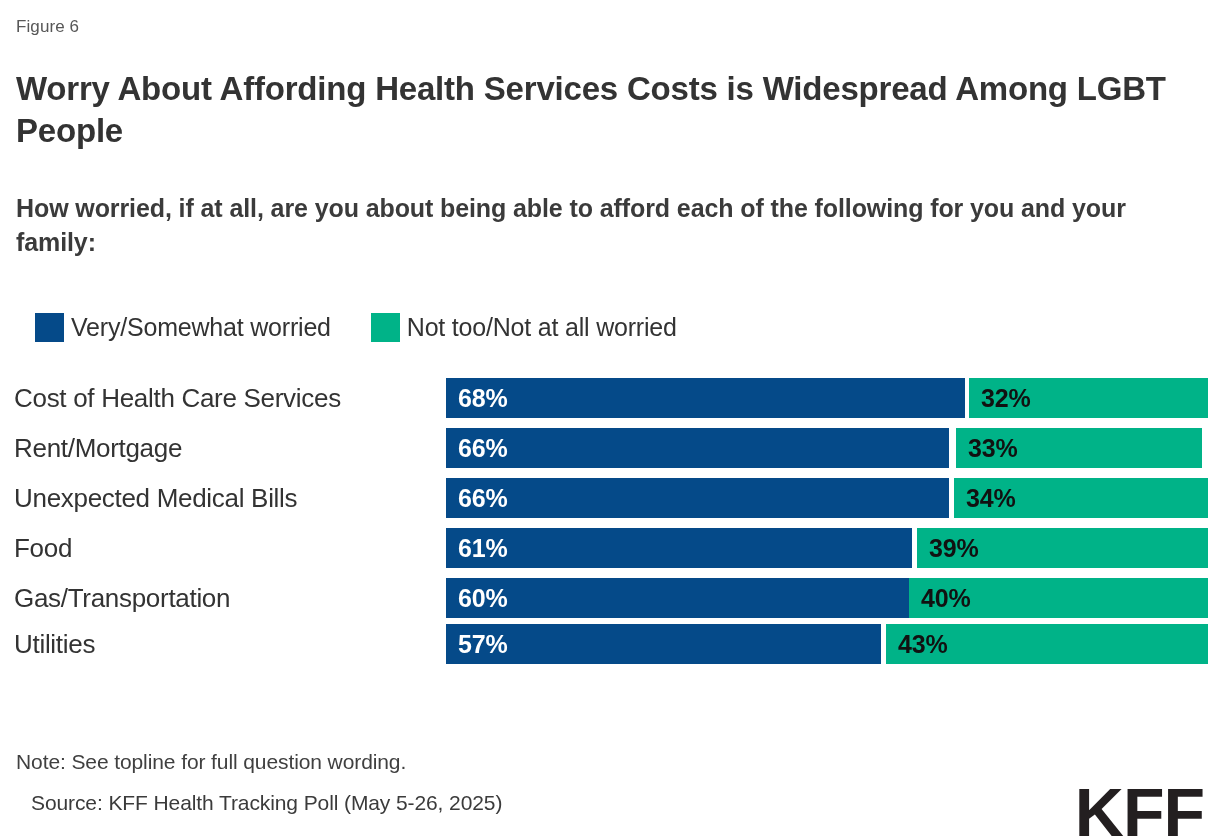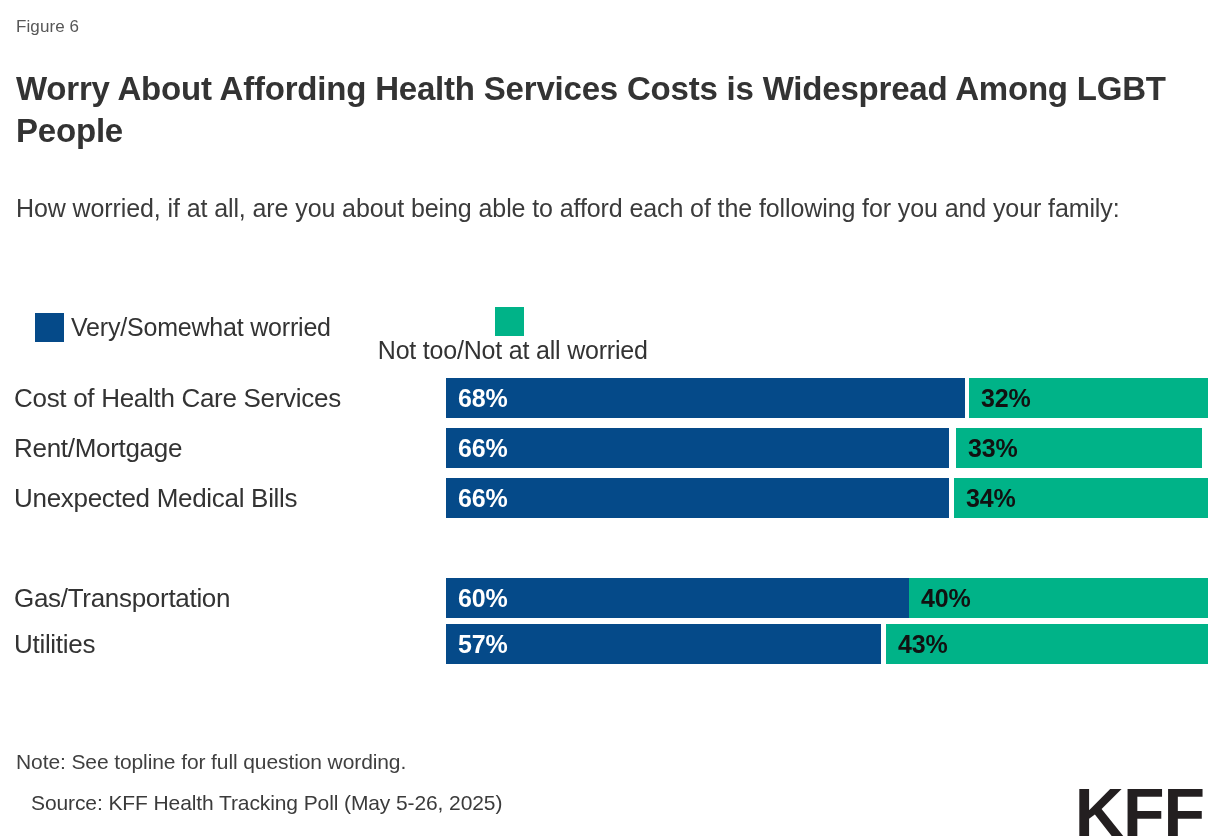--- a/index.html
+++ b/index.html
@@ -47,21 +47,21 @@
     color: #333333;
     letter-spacing: -0.2px;
   }
 
   .chart-subtitle {
     position: absolute;
     left: 16px;
     top: 192px;
     width: 1175px;
     font-size: 25px;
-    font-weight: normal;
+    font-weight: bold;
     line-height: 1.34;
     color: #3b3b3b;
     letter-spacing: -0.1px;
   }
 
   
   .legend {
     position: absolute;
     left: 10px;
     top: 307px;
@@ -70,21 +70,20 @@
     align-items: center;
     margin-left: 25px;
   }
   .legend-item {
     display: flex;
     align-items: center;
     height: 40px;
   }
   .legend-item + .legend-item {
     margin-left: 40px;
-    flex-direction: column;
   }
   .legend-swatch {
     width: 29px;
     height: 29px;
     flex: 0 0 auto;
     display: block;
   }
   .legend-label {
     margin-left: 7px;
     font-size: 25px;
@@ -236,20 +235,31 @@
       <div class="bar-track">
         <div class="seg seg-left" style="background:#054A89;width:503px">
           <span class="seg-value">66%</span>
         </div>
         <div class="seg seg-right" style="background:#00B388;width:254px">
           <span class="seg-value">34%</span>
         </div>
       </div>
     </div>
 
+    <div class="bar-row" style="top:152px">
+      <div class="row-label">Food</div>
+      <div class="bar-track">
+        <div class="seg seg-left" style="background:#054A89;width:466px">
+          <span class="seg-value">61%</span>
+        </div>
+        <div class="seg seg-right" style="background:#00B388;width:291px">
+          <span class="seg-value">39%</span>
+        </div>
+      </div>
+    </div>
 
     <div class="bar-row" style="top:202px">
       <div class="row-label">Gas/Transportation</div>
       <div class="bar-track">
         <div class="seg seg-left" style="background:#054A89;width:505px">
           <span class="seg-value">60%</span>
         </div>
         <div class="seg seg-right" style="background:#00B388;width:299px">
           <span class="seg-value">40%</span>
         </div>

